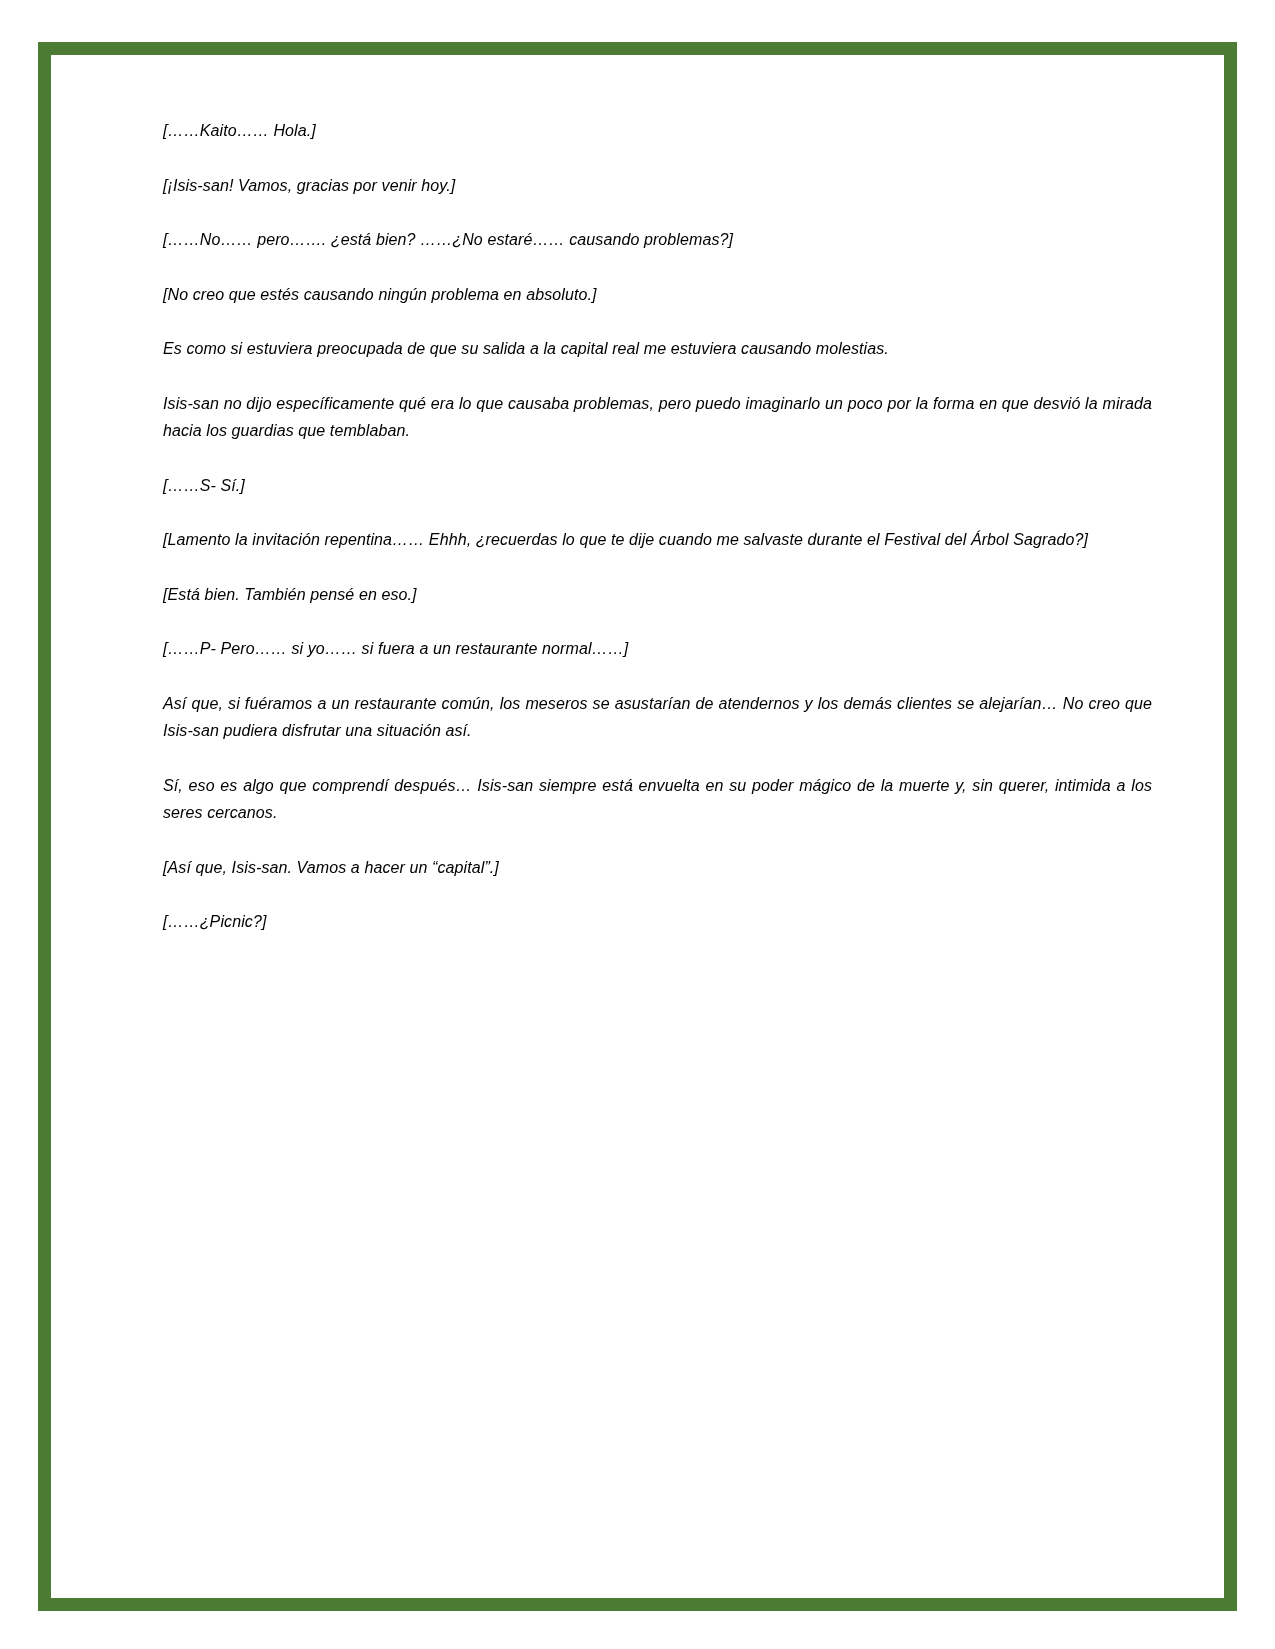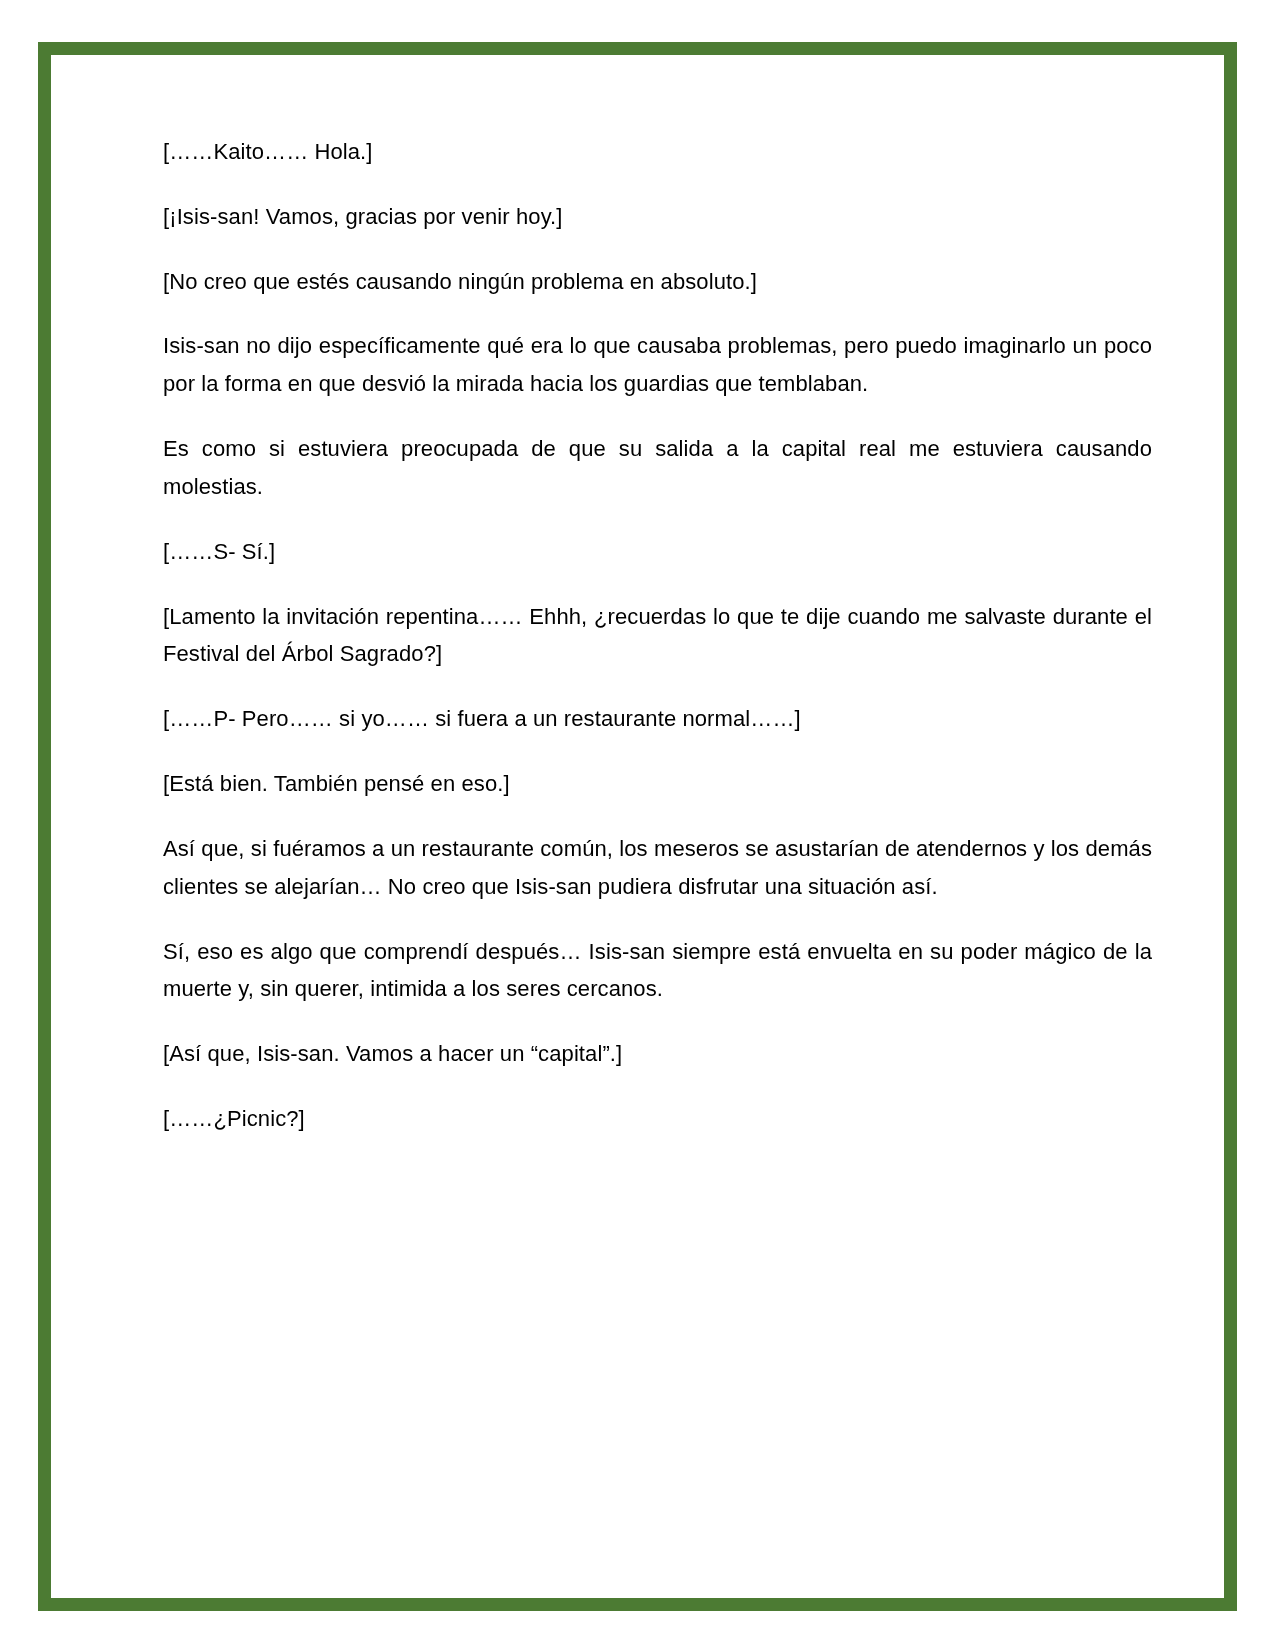--- a/index.html
+++ b/index.html
@@ -26,49 +26,51 @@
     border: 13px solid #4c7b33;
     background: #ffffff;
     padding: 62px 72px 40px 112px;
     overflow: hidden;
   }
   .doc-body {
     box-sizing: border-box;
     width: 100%;
   }
   p.para {
-    margin: 16px 0 27px 0;
-    font-size: 22px;
+    margin: 0 0 27px 0;
+    font-size: 16px;
     line-height: 1.72;
     color: #000000;
     text-align: justify;
     text-justify: inter-word;
     letter-spacing: 0.1px;
+    font-style: italic;
   }
   p.para:last-child {
     margin-bottom: 0;
   }
   p.dialogue {
     text-align: left;
   }
 </style>
 </head>
 <body>
 
 <div class="page">
   <div class="page-frame">
     <div class="doc-body">
       <p class="para dialogue">[……Kaito…… Hola.]</p>
       <p class="para dialogue">[¡Isis-san! Vamos, gracias por venir hoy.]</p>
+      <p class="para dialogue">[……No…… pero……. ¿está bien? ……¿No estaré…… causando problemas?]</p>
       <p class="para dialogue">[No creo que estés causando ningún problema en absoluto.]</p>
+      <p class="para">Es como si estuviera preocupada de que su salida a la capital real me estuviera causando molestias.</p>
       <p class="para">Isis-san no dijo específicamente qué era lo que causaba problemas, pero puedo imaginarlo un poco por la forma en que desvió la mirada hacia los guardias que temblaban.</p>
-      <p class="para">Es como si estuviera preocupada de que su salida a la capital real me estuviera causando molestias.</p>
       <p class="para dialogue">[……S- Sí.]</p>
       <p class="para">[Lamento la invitación repentina…… Ehhh, ¿recuerdas lo que te dije cuando me salvaste durante el Festival del Árbol Sagrado?]</p>
+      <p class="para dialogue">[Está bien. También pensé en eso.]</p>
       <p class="para dialogue">[……P- Pero…… si yo…… si fuera a un restaurante normal……]</p>
-      <p class="para dialogue">[Está bien. También pensé en eso.]</p>
       <p class="para">Así que, si fuéramos a un restaurante común, los meseros se asustarían de atendernos y los demás clientes se alejarían… No creo que Isis-san pudiera disfrutar una situación así.</p>
       <p class="para">Sí, eso es algo que comprendí después… Isis-san siempre está envuelta en su poder mágico de la muerte y, sin querer, intimida a los seres cercanos.</p>
       <p class="para dialogue">[Así que, Isis-san. Vamos a hacer un “capital”.]</p>
       <p class="para dialogue">[……¿Picnic?]</p>
     </div>
   </div>
 </div>
 
 </body></html>

